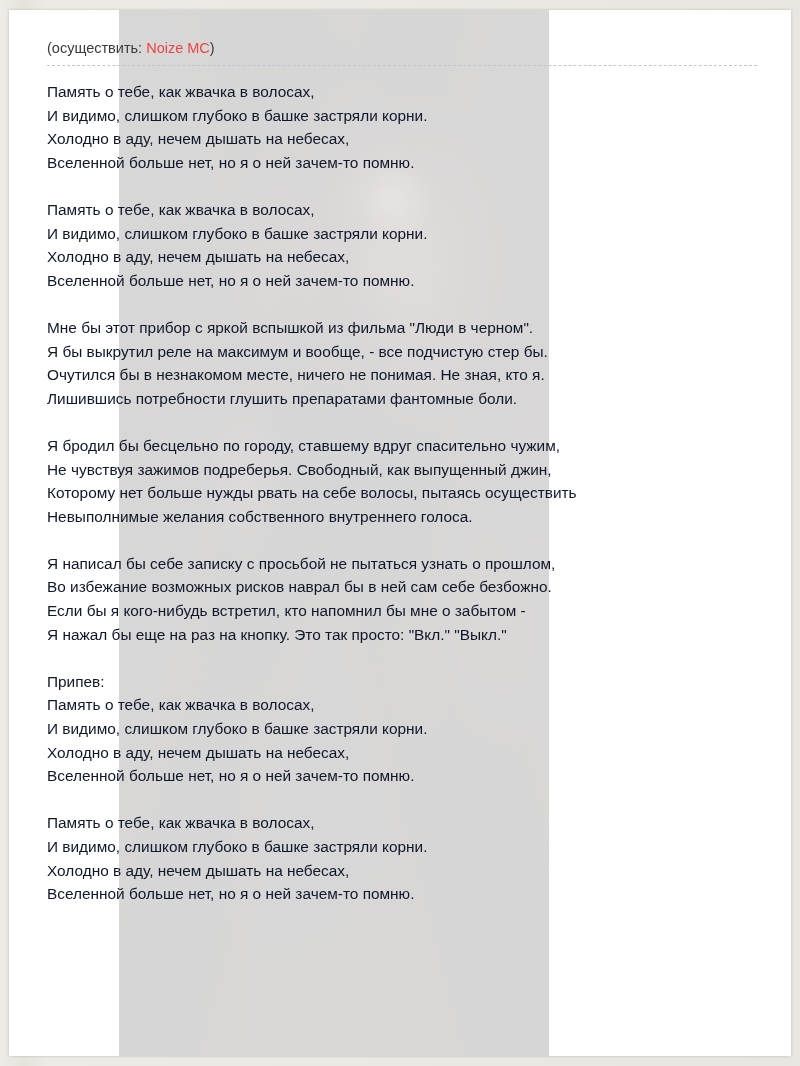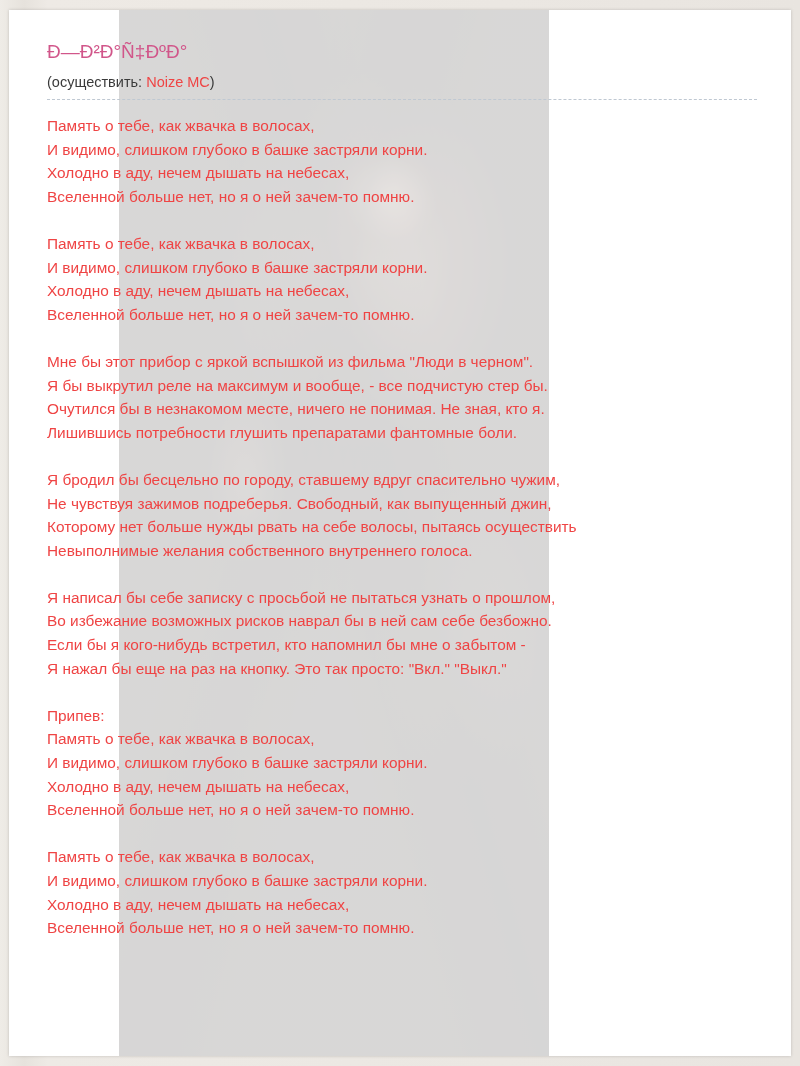--- a/index.html
+++ b/index.html
@@ -87,40 +87,39 @@
     margin-bottom: 14px;
   }
   .performer-link {
     color: #ef4444;
     text-decoration: none;
     cursor: pointer;
   }
   .lyrics {
     font-size: 15.4px;
     line-height: 23.6px;
-    color: #ef4444;
+    color: #0f172a;
     white-space: pre-wrap;
     word-wrap: break-word;
   }
 </style>
 </head>
 <body>
 
 <div class="page">
   <div class="sheet">
 
     <div class="bg-photo">
       <div class="layer-a"></div>
       <div class="layer-b"></div>
       <div class="layer-c"></div>
     </div>
     <div class="bg-fade"></div>
 
     <div class="content">
-      <h1 class="song-title">Ð—Ð²Ð°Ñ‡ÐºÐ°</h1>
 
       <div class="performer-line">
         <span>(осуществить:</span>
         <a class="performer-link" href="#">Noize MC</a><span>)</span>
       </div>
 
       <div class="lyrics">Память о тебе, как жвачка в волосах,
 И видимо, слишком глубоко в башке застряли корни.
 Холодно в аду, нечем дышать на небесах,
 Вселенной больше нет, но я о ней зачем-то помню.

